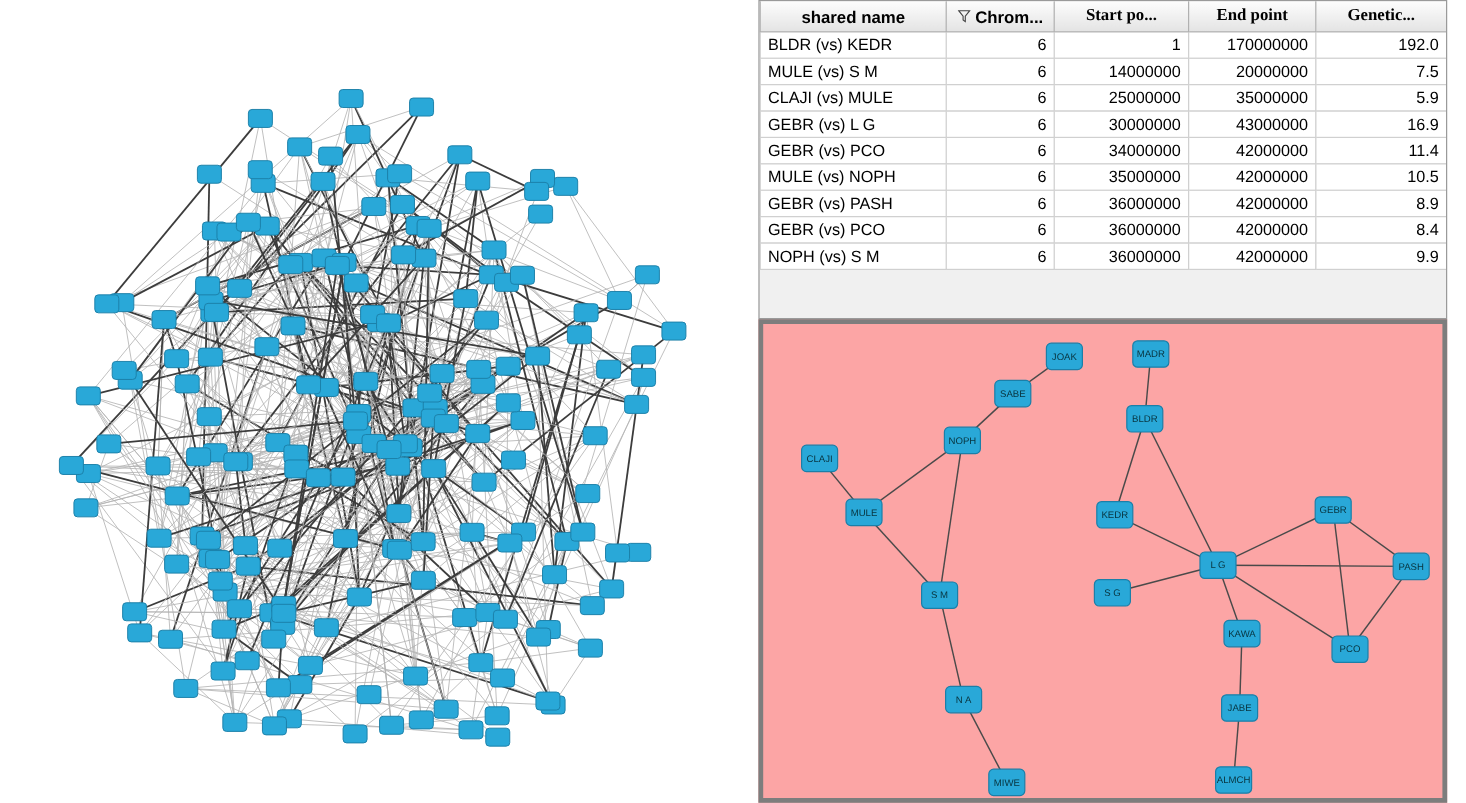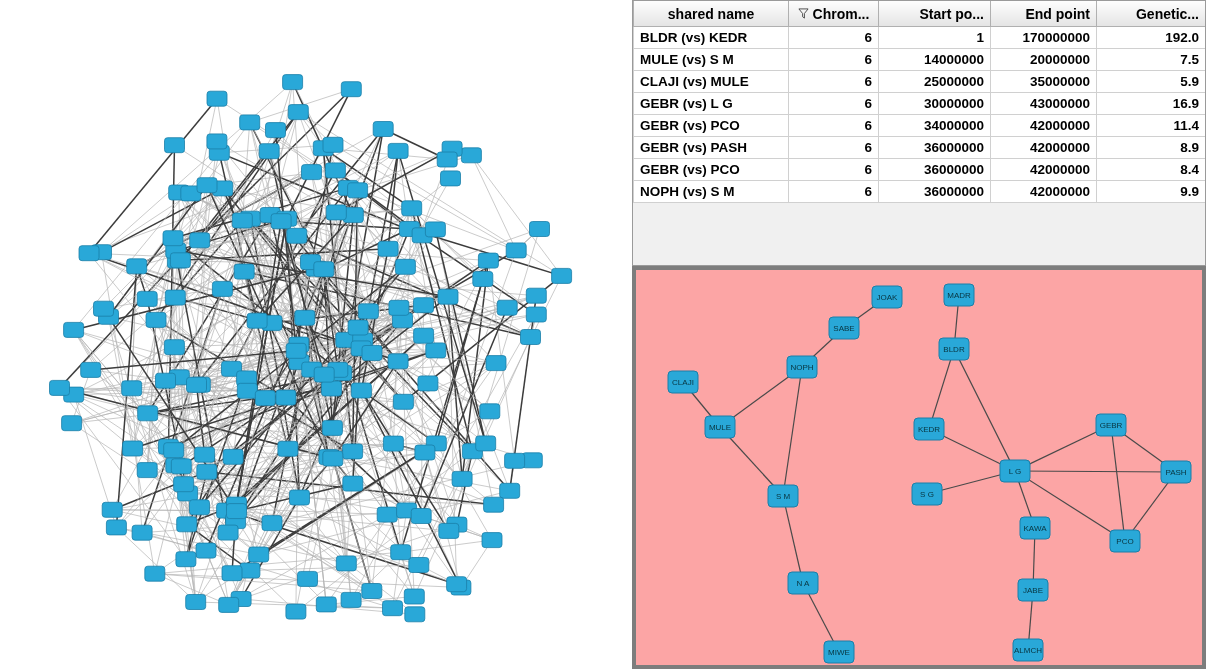--- a/index.html
+++ b/index.html
@@ -59,29 +59,28 @@
     border: 1px solid #b0b0b0;
     border-top: none;
     height: 25px;
     font-weight: bold;
     font-size: 14px;
     padding: 0 6px;
     white-space: nowrap;
     overflow: hidden;
     text-align: center;
   }
-  table.grid th.right { text-align: right; }
+  table.grid th.right { text-align: center; font-family: Liberation Serif, serif; }
   table.grid td {
     background: #ffffff;
     border: 1px solid #d0d0d0;
     height: 21px;
     padding: 0 6px;
     white-space: nowrap;
     overflow: hidden;
-    font-weight: bold;
   }
   table.grid td.num { text-align: right; }
   .hdr-inner {
     display: flex;
     align-items: center;
     justify-content: center;
     gap: 4px;
   }
   .filter-icon {
     display: inline-block;
@@ -1372,20 +1371,27 @@
             <td class="num">16.9</td>
           </tr>
           <tr>
             <td class="">GEBR (vs) PCO</td>
             <td class="num">6</td>
             <td class="num">34000000</td>
             <td class="num">42000000</td>
             <td class="num">11.4</td>
           </tr>
           <tr>
+            <td class="">MULE (vs) NOPH</td>
+            <td class="num">6</td>
+            <td class="num">35000000</td>
+            <td class="num">42000000</td>
+            <td class="num">10.5</td>
+          </tr>
+          <tr>
             <td class="">GEBR (vs) PASH</td>
             <td class="num">6</td>
             <td class="num">36000000</td>
             <td class="num">42000000</td>
             <td class="num">8.9</td>
           </tr>
           <tr>
             <td class="">GEBR (vs) PCO</td>
             <td class="num">6</td>
             <td class="num">36000000</td>

